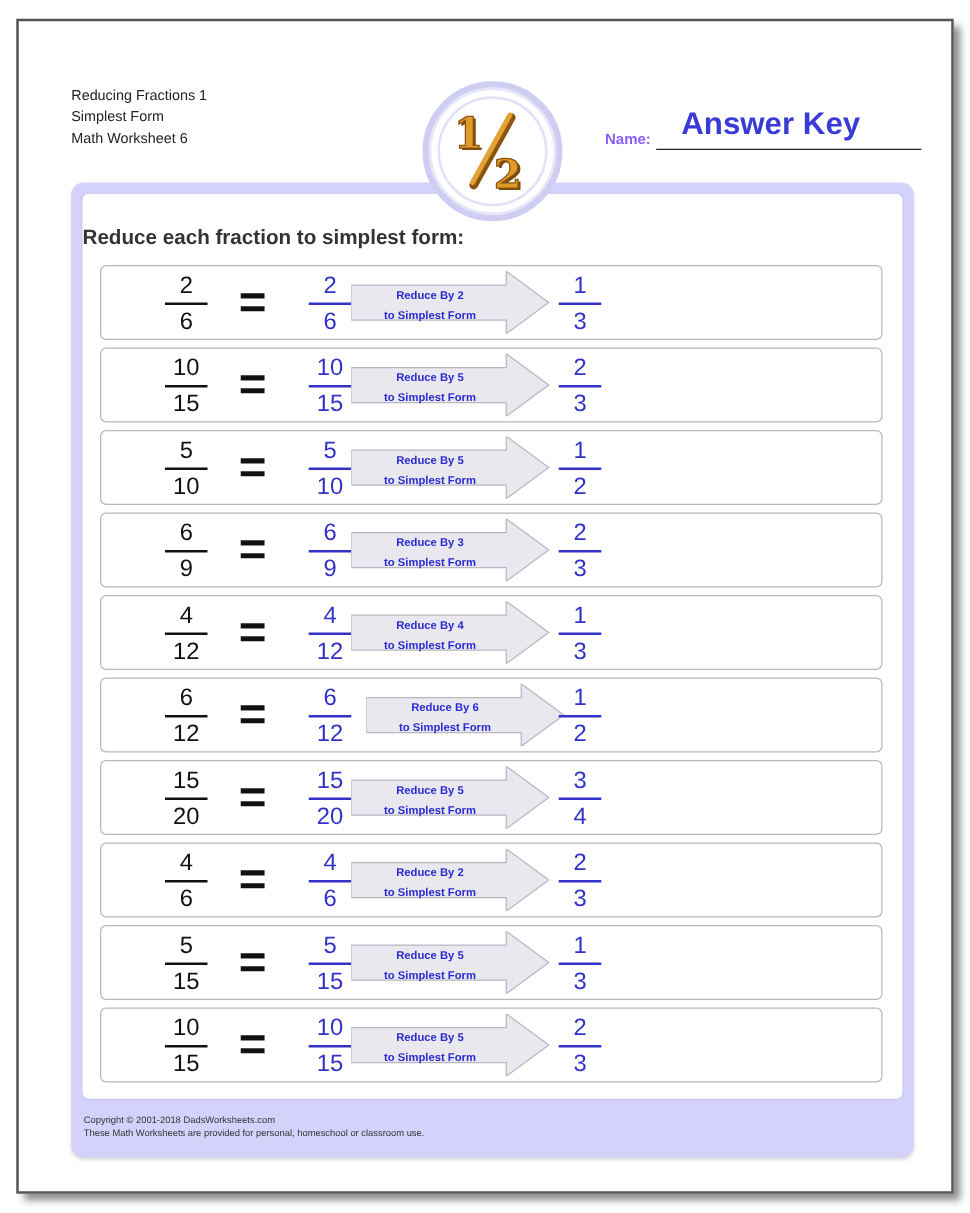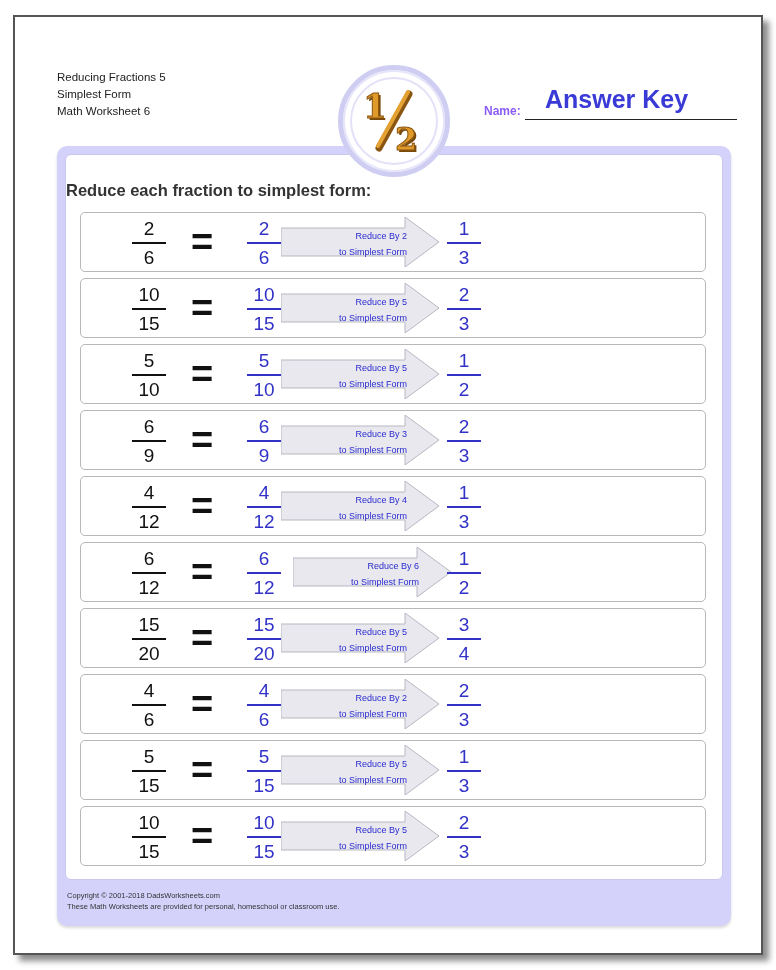--- a/index.html
+++ b/index.html
@@ -51,39 +51,39 @@
     .frac.black { color: #111; }
     .frac.black .bar { background: #111; }
     .frac.blue { color: #3232c8; }
     .frac.blue .bar { background: #3232c8; }
 
     .equals { position: absolute; left: 110px; top: 10px; font-size: 38px; font-weight: bold; color: #111; line-height: 38px; }
 
     .arrow { position: absolute; top: 4px; width: 160px; height: 50px; }
     .arrow svg { position: absolute; left: 0; top: 0; }
     .arrow-text {
-      position: absolute; left: 0; top: 11px; width: 126px; text-align: right;
-      font-size: 9px; font-weight: normal; color: #2a2ad0; line-height: 16px;
+      position: absolute; left: 0; top: 11px; width: 126px; text-align: center;
+      font-size: 9px; font-weight: bold; color: #2a2ad0; line-height: 16px;
     }
 
     .footer-text { position: absolute; left: 10px; top: 744px; font-size: 7.5px; color: #333; line-height: 11px; }
     .footer-logo {
       position: absolute; right: 16px; top: 740px; font-family: "DejaVu Serif", serif;
       font-style: italic; font-weight: bold; font-size: 20px; color: #2f3bb0;
       text-shadow: 1px 1px 0 #111, -1px -1px 0 #9aa3ff;
       letter-spacing: -0.5px;
     }
   </style>
 </head>
 <body>
 
 <div class="page">
 
   <div class="meta">
-    <div>Reducing Fractions 5</div>
+    <div>Reducing Fractions 1</div>
     <div>Simplest Form</div>
     <div>Math Worksheet 6</div>
   </div>
 
   <div class="badge">
     <div class="badge-inner">
       <svg width="70" height="70" viewBox="0 0 70 70">
         <text x="6" y="34" font-family="DejaVu Serif, serif" font-weight="bold" font-size="34" fill="#7a4a0c">1</text>
         <text x="4" y="32" font-family="DejaVu Serif, serif" font-weight="bold" font-size="34" fill="#e09a2a" stroke="#8a5510" stroke-width="1">1</text>
         <line x1="20" y1="62" x2="50" y2="8" stroke="#8a5510" stroke-width="7" stroke-linecap="round"></line>

